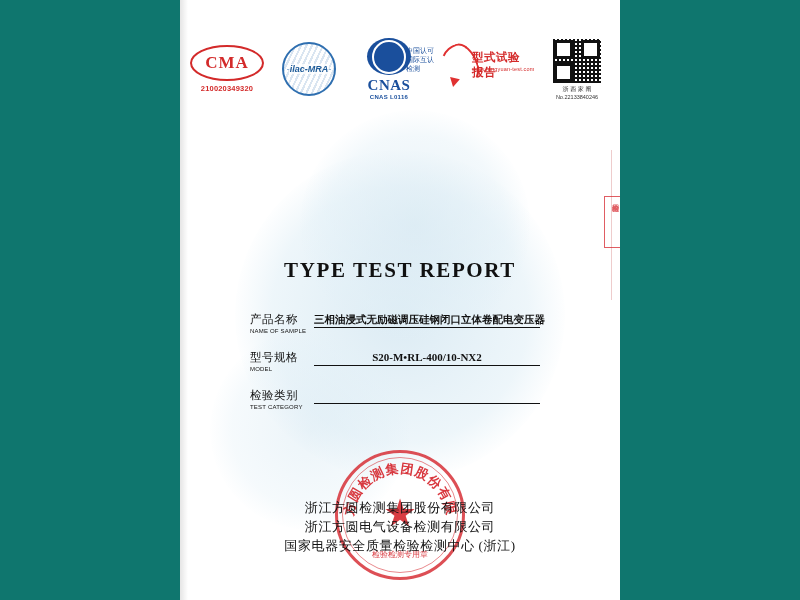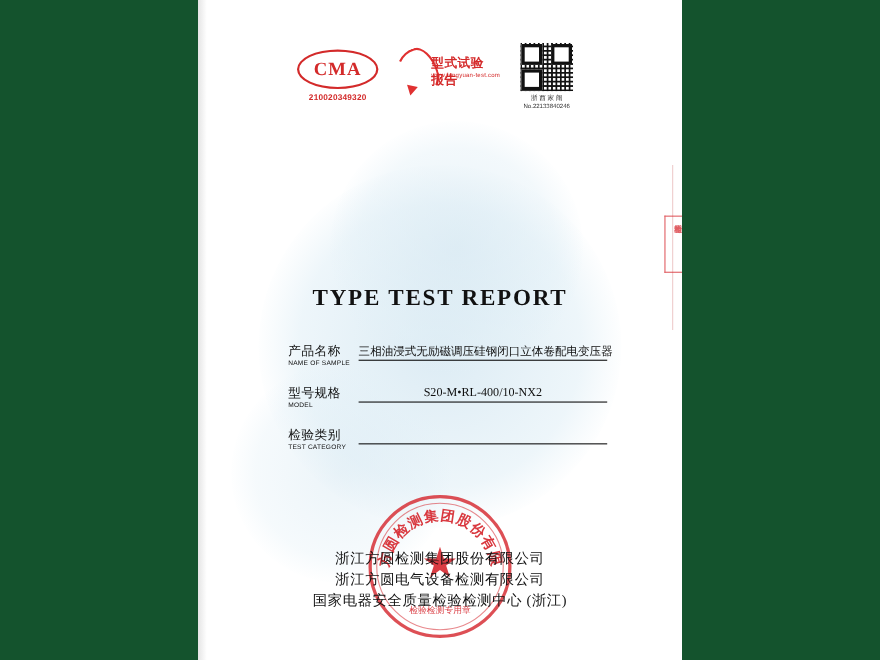--- a/index.html
+++ b/index.html
@@ -8,21 +8,21 @@
     background: #e8e8e8;
     width: 800px;
     height: 600px;
     overflow: hidden;
     font-family: "Liberation Sans", sans-serif;
   }
   #stage {
     position: relative;
     width: 800px;
     height: 600px;
-    background: #14532d;
+    background: #0f766e;
   }
   
   #page {
     position: absolute;
     left: 180px;
     top: 0;
     width: 440px;
     height: 600px;
     background: #ffffff;
     overflow: hidden;
@@ -214,21 +214,21 @@
     font-family: "Liberation Serif", serif;
     font-size: 21px;
     font-weight: bold;
     letter-spacing: 1.6px;
     color: #111;
   }
 
   
   #fields {
     position: absolute;
-    left: 82px; top: 312px;
+    left: 70px; top: 312px;
     width: 290px;
   }
   .field {
     position: relative;
     height: 38px;
   }
   .field .labels {
     position: absolute;
     left: 0; top: 0;
     width: 62px;
@@ -256,20 +256,21 @@
   }
   .field .val {
     position: absolute;
     left: 64px; top: 1px;
     width: 226px;
     text-align: center;
     font-family: "Liberation Serif", serif;
     font-size: 11px;
     color: #111;
     white-space: nowrap;
+    font-weight: bold;
   }
   .field .val.small { font-size: 10.5px; }
 
   
   #seal {
     position: absolute;
     left: 155px; top: 450px;
     width: 130px; height: 130px;
   }
   #seal .ring {
@@ -372,21 +373,34 @@
 
     <div id="logos">
 
       <div class="logo cma-box">
         <div class="cma-ring">
           <span class="cma-text">CMA</span>
         </div>
         <div class="cma-num">210020349320</div>
       </div>
 
-
+      <div class="logo ilac-box">
+        <div class="ilac-circle">
+          <span class="ilac-txt">ilac-MRA</span>
+        </div>
+      </div>
+
+      <div class="logo cnas-box">
+        <div class="cnas-circle">
+          <div class="inner"></div>
+        </div>
+        <div class="cnas-word">CNAS</div>
+        <div class="cnas-sub">CNAS L0116</div>
+        <div class="cnas-cn">中国认可 国际互认 检测</div>
+      </div>
 
       <div class="logo fy-box">
         <div class="fy-swoosh"></div>
         <div class="fy-arrow"></div>
         <div class="fy-cn">型式试验报告</div>
         <div class="fy-en">www.fangyuan-test.com</div>
       </div>
 
       <div class="logo qr-box">
         <div class="qr">

